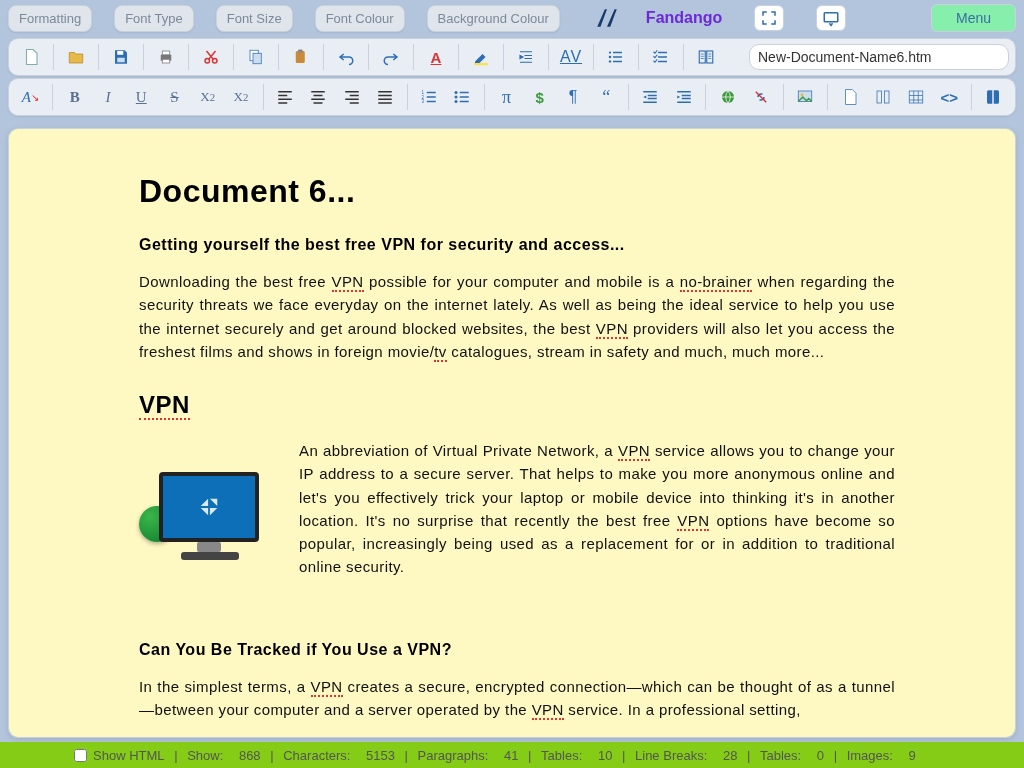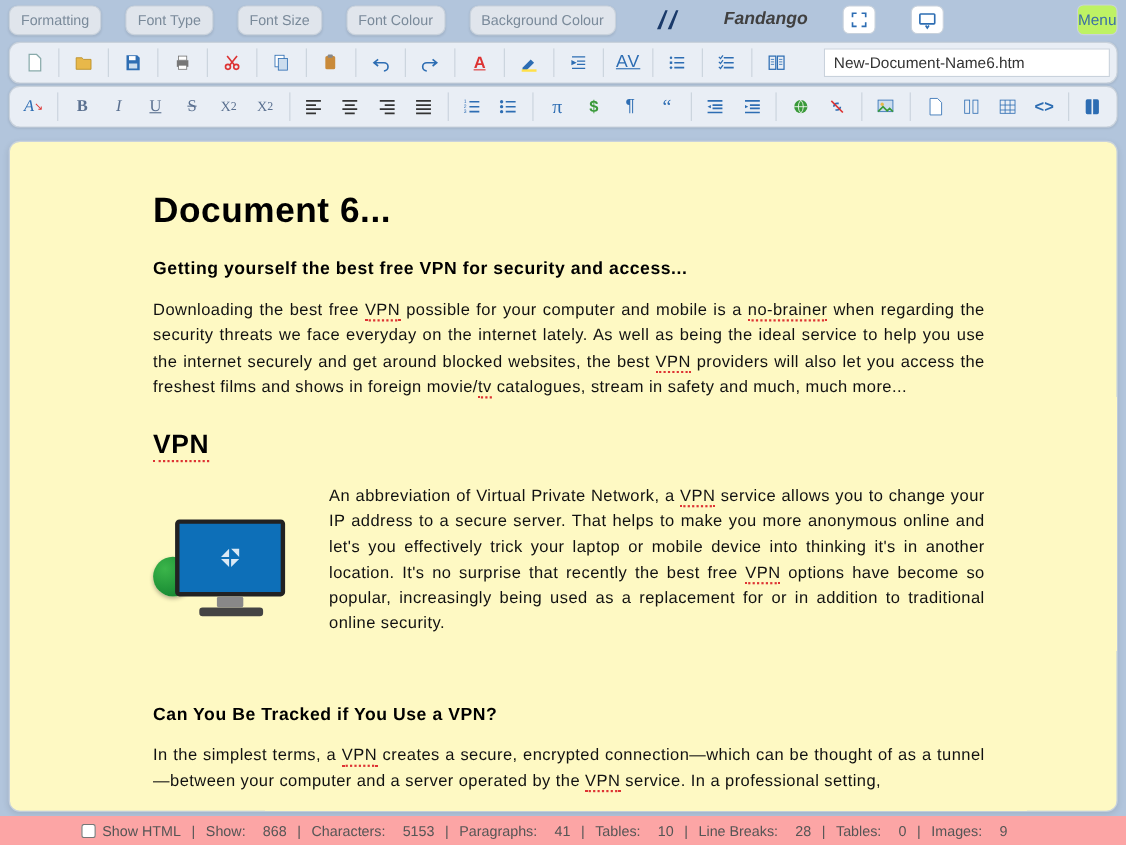--- a/index.html
+++ b/index.html
@@ -1,44 +1,44 @@
 <!DOCTYPE html>
 <html><head>
 <meta charset="utf-8">
 <style>
 * { box-sizing: border-box; margin: 0; padding: 0; }
 body { font-family: Arial, Helvetica, sans-serif; background: #b2c5dc; width: 1024px; height: 768px; overflow: hidden; position: relative; }
 
 .top-bar { display: flex; align-items: center; padding: 4px 8px; gap: 22px; }
 .dd-btn { background: #e0e5ec; border: 1px solid #c9d2dc; border-radius: 8px; padding: 5px 10px; color: #7a8a9a; font-size: 13px; cursor: pointer; box-shadow: 0 1px 2px rgba(0,0,0,0.08); }
 .app-logo { width: 26px; height: 26px; margin-left: 12px; }
-.app-name { color: #404040; font-weight: bold; font-style: italic; font-size: 16px; margin-left: 16px; }
+.app-name { color: #6d28d9; font-weight: bold; font-size: 16px; margin-left: 4px; }
 .sq-btn { width: 30px; height: 26px; background: #fff; border: 1px solid #c9d2dc; border-radius: 6px; margin-left: 10px; display: flex; align-items: center; justify-content: center; cursor: pointer; }
-.menu-btn { margin-left: auto; background: #bef264; border: 1px solid #c9d2dc; border-radius: 6px; padding: 5px 0; color: #3b6ea5; font-size: 14px; cursor: pointer; }
+.menu-btn { margin-left: auto; background: #86efac; border: 1px solid #c9d2dc; border-radius: 6px; padding: 5px 24px; color: #3b6ea5; font-size: 14px; cursor: pointer; }
 
 .toolbar-row { margin: 2px 8px; background: #e9eef5; border: 1px solid #c9d2dc; border-radius: 10px; padding: 4px 6px; display: flex; align-items: center; gap: 2px; box-shadow: 0 1px 2px rgba(0,0,0,0.08); }
 .tbtn { width: 32px; height: 28px; border-radius: 6px; display: flex; align-items: center; justify-content: center; cursor: pointer; color: #5a7090; font-size: 15px; }
 .sep { width: 1px; height: 26px; background: #c9d2dc; margin: 0 4px; }
-.filename { margin-left: auto; width: 260px; height: 26px; border: 1px solid #c9d2dc; background: #fff; border-radius: 0; padding: 0 8px; font-size: 14px; color: #333; }
+.filename { margin-left: auto; width: 260px; height: 26px; border: 1px solid #c9d2dc; background: #fff; border-radius: 10px; padding: 0 8px; font-size: 14px; color: #333; }
 
 .doc-area { position: absolute; left: 8px; right: 8px; top: 128px; bottom: 30px; background: #fef9c3; border: 1px solid #c9d2dc; border-radius: 10px; overflow-y: auto; padding: 44px 120px 30px 130px; box-shadow: 0 2px 6px rgba(0,0,0,0.1); }
 .doc-area h1 { font-size: 32px; font-weight: bold; letter-spacing: 0.5px; margin-bottom: 26px; }
 .doc-area h3 { font-size: 16px; font-weight: bold; letter-spacing: 0.5px; margin: 14px 0 16px; }
 .doc-area h2.sec { font-size: 24px; font-weight: bold; letter-spacing: 0.5px; margin: 28px 0 18px; }
 .doc-area p { font-size: 15px; line-height: 1.55; letter-spacing: 0.4px; text-align: justify; margin-bottom: 12px; color: #111; }
 .err { border-bottom: 2px dotted #d33; }
 
 .vpn-row { display: flex; gap: 30px; align-items: center; margin-top: 20px; }
 .vpn-img { width: 130px; height: 100px; position: relative; flex-shrink: 0; margin-top: 14px; }
 .monitor { position: absolute; top: 0; left: 20px; width: 100px; height: 70px; background: #0d6fb8; border: 4px solid #222; border-radius: 4px; display:flex; align-items:center; justify-content:center; }
 .monitor:after { content:''; position:absolute; bottom:-14px; left:34px; width:24px; height:10px; background:#888; border-radius:2px; }
 .monitor:before { content:''; position:absolute; bottom:-22px; left:18px; width:58px; height:8px; background:#444; border-radius:3px; }
 .globe { position:absolute; left:0; top:34px; width:36px; height:36px; border-radius:50%; background: radial-gradient(circle at 30% 30%, #3bb54a, #0a7a2a); box-shadow: 0 2px 4px rgba(0,0,0,0.3); }
 
-.status-bar { position: absolute; left: 0; right: 0; bottom: 0; height: 26px; background: #fca5a5; display: flex; align-items: center; padding: 0 14px; gap: 6px; font-size: 13px; color: #555; }
+.status-bar { position: absolute; left: 0; right: 0; bottom: 0; height: 26px; background: #84cc16; display: flex; align-items: center; padding: 0 14px; gap: 6px; font-size: 13px; color: #555; }
 .status-bar input[type=checkbox] { margin-left: 60px; }
 
 svg.ic { width: 18px; height: 18px; }
 .b { font-weight: bold; font-family: 'Times New Roman', serif; }
 .i { font-style: italic; font-family: 'Times New Roman', serif; }
 .u { text-decoration: underline; font-family: 'Times New Roman', serif; }
 .s { text-decoration: line-through; font-family: 'Times New Roman', serif; }
 .sup { font-family: 'Times New Roman', serif; font-size: 13px; }
 </style>
 </head>

